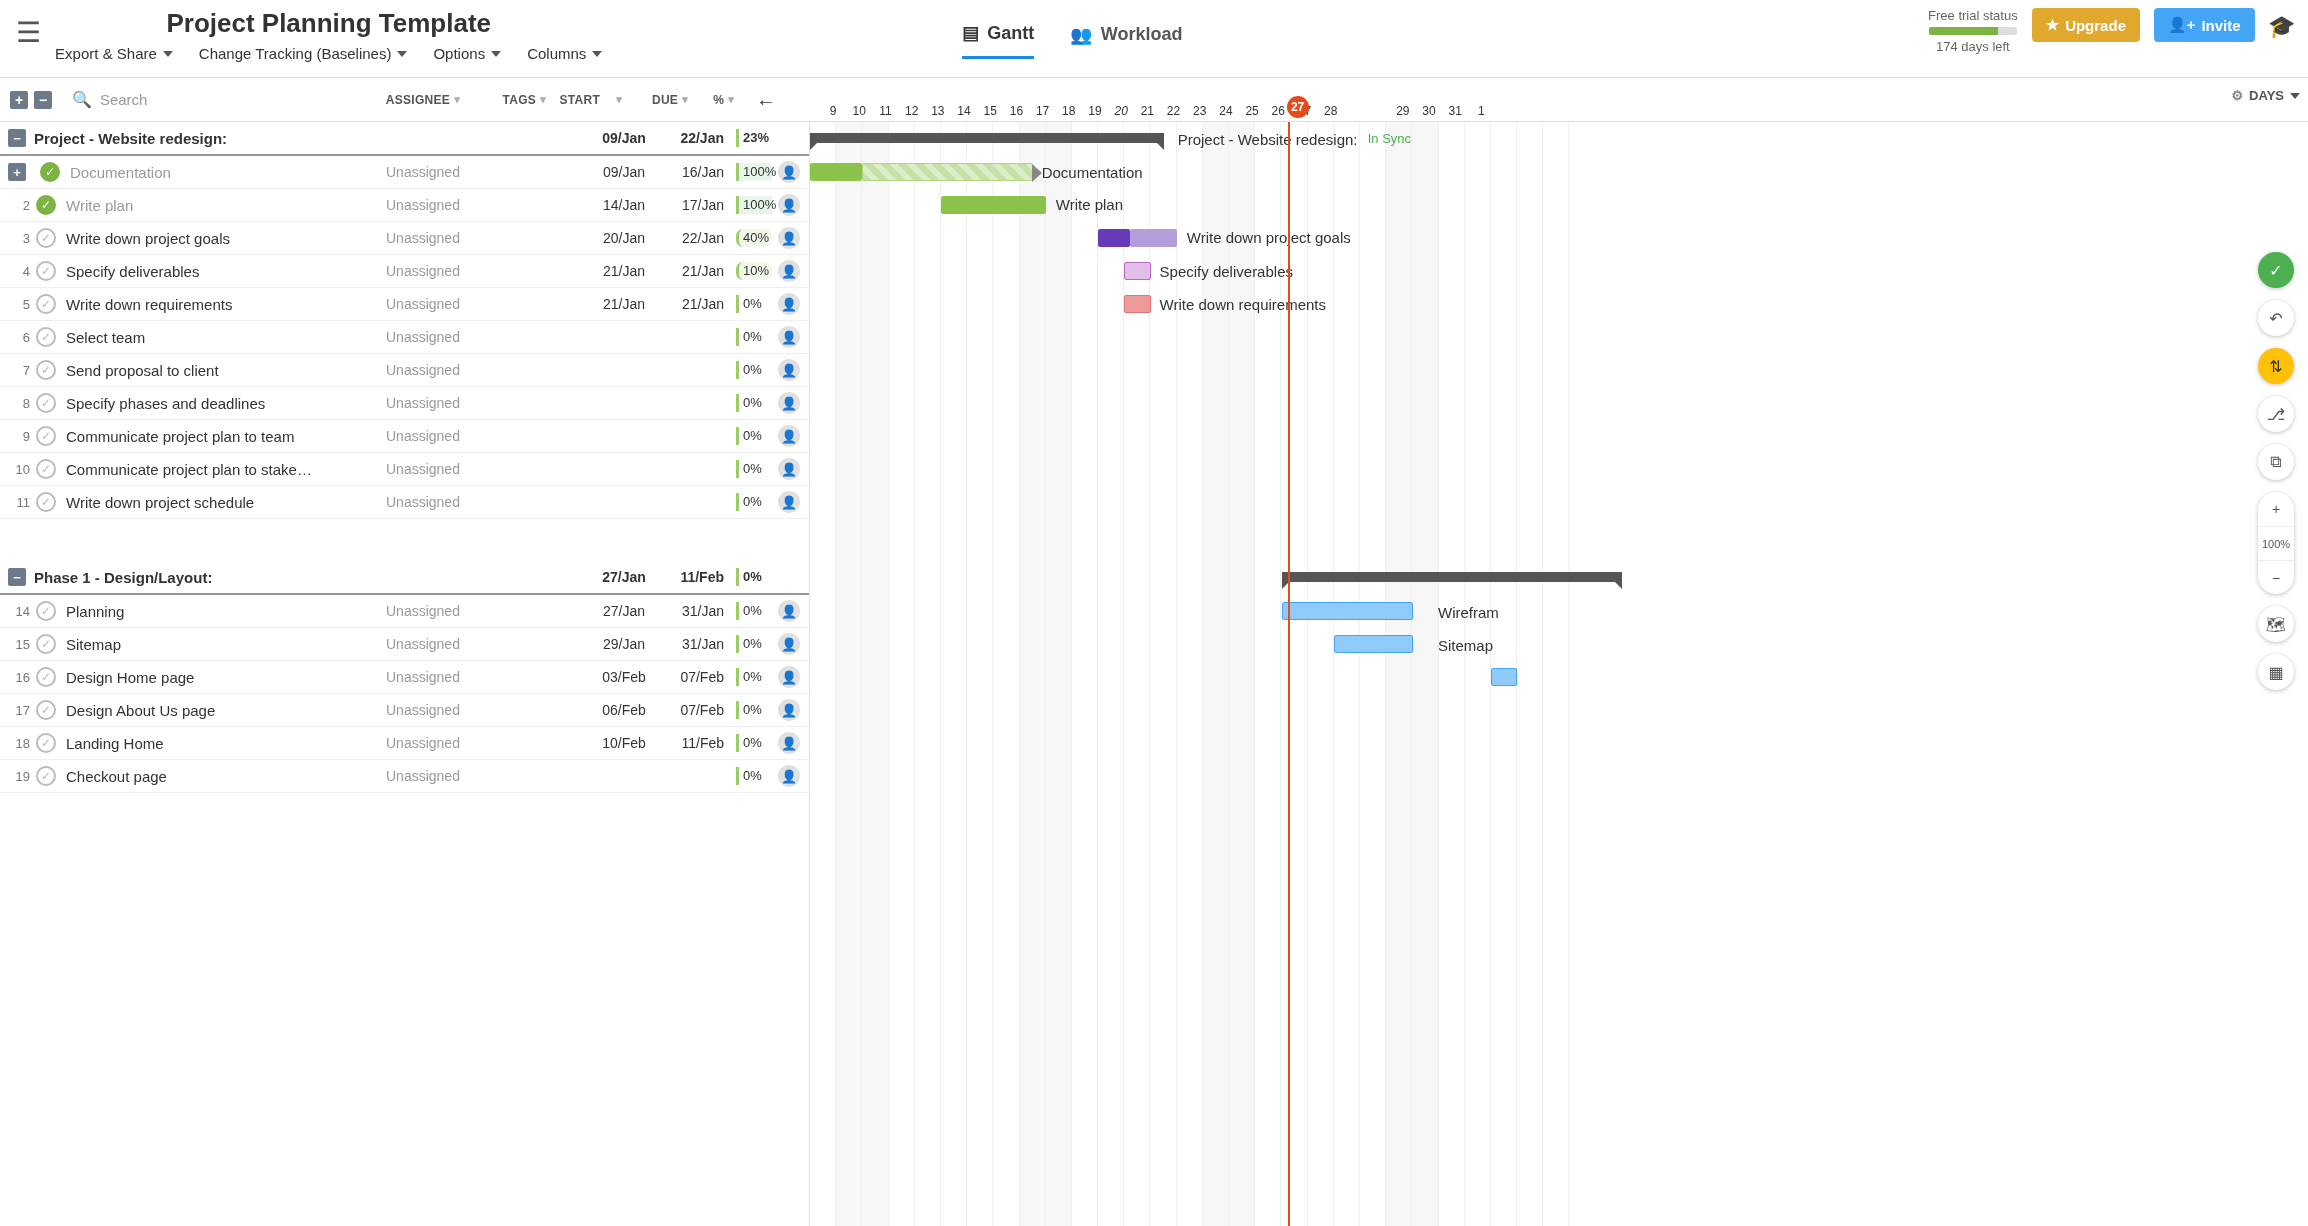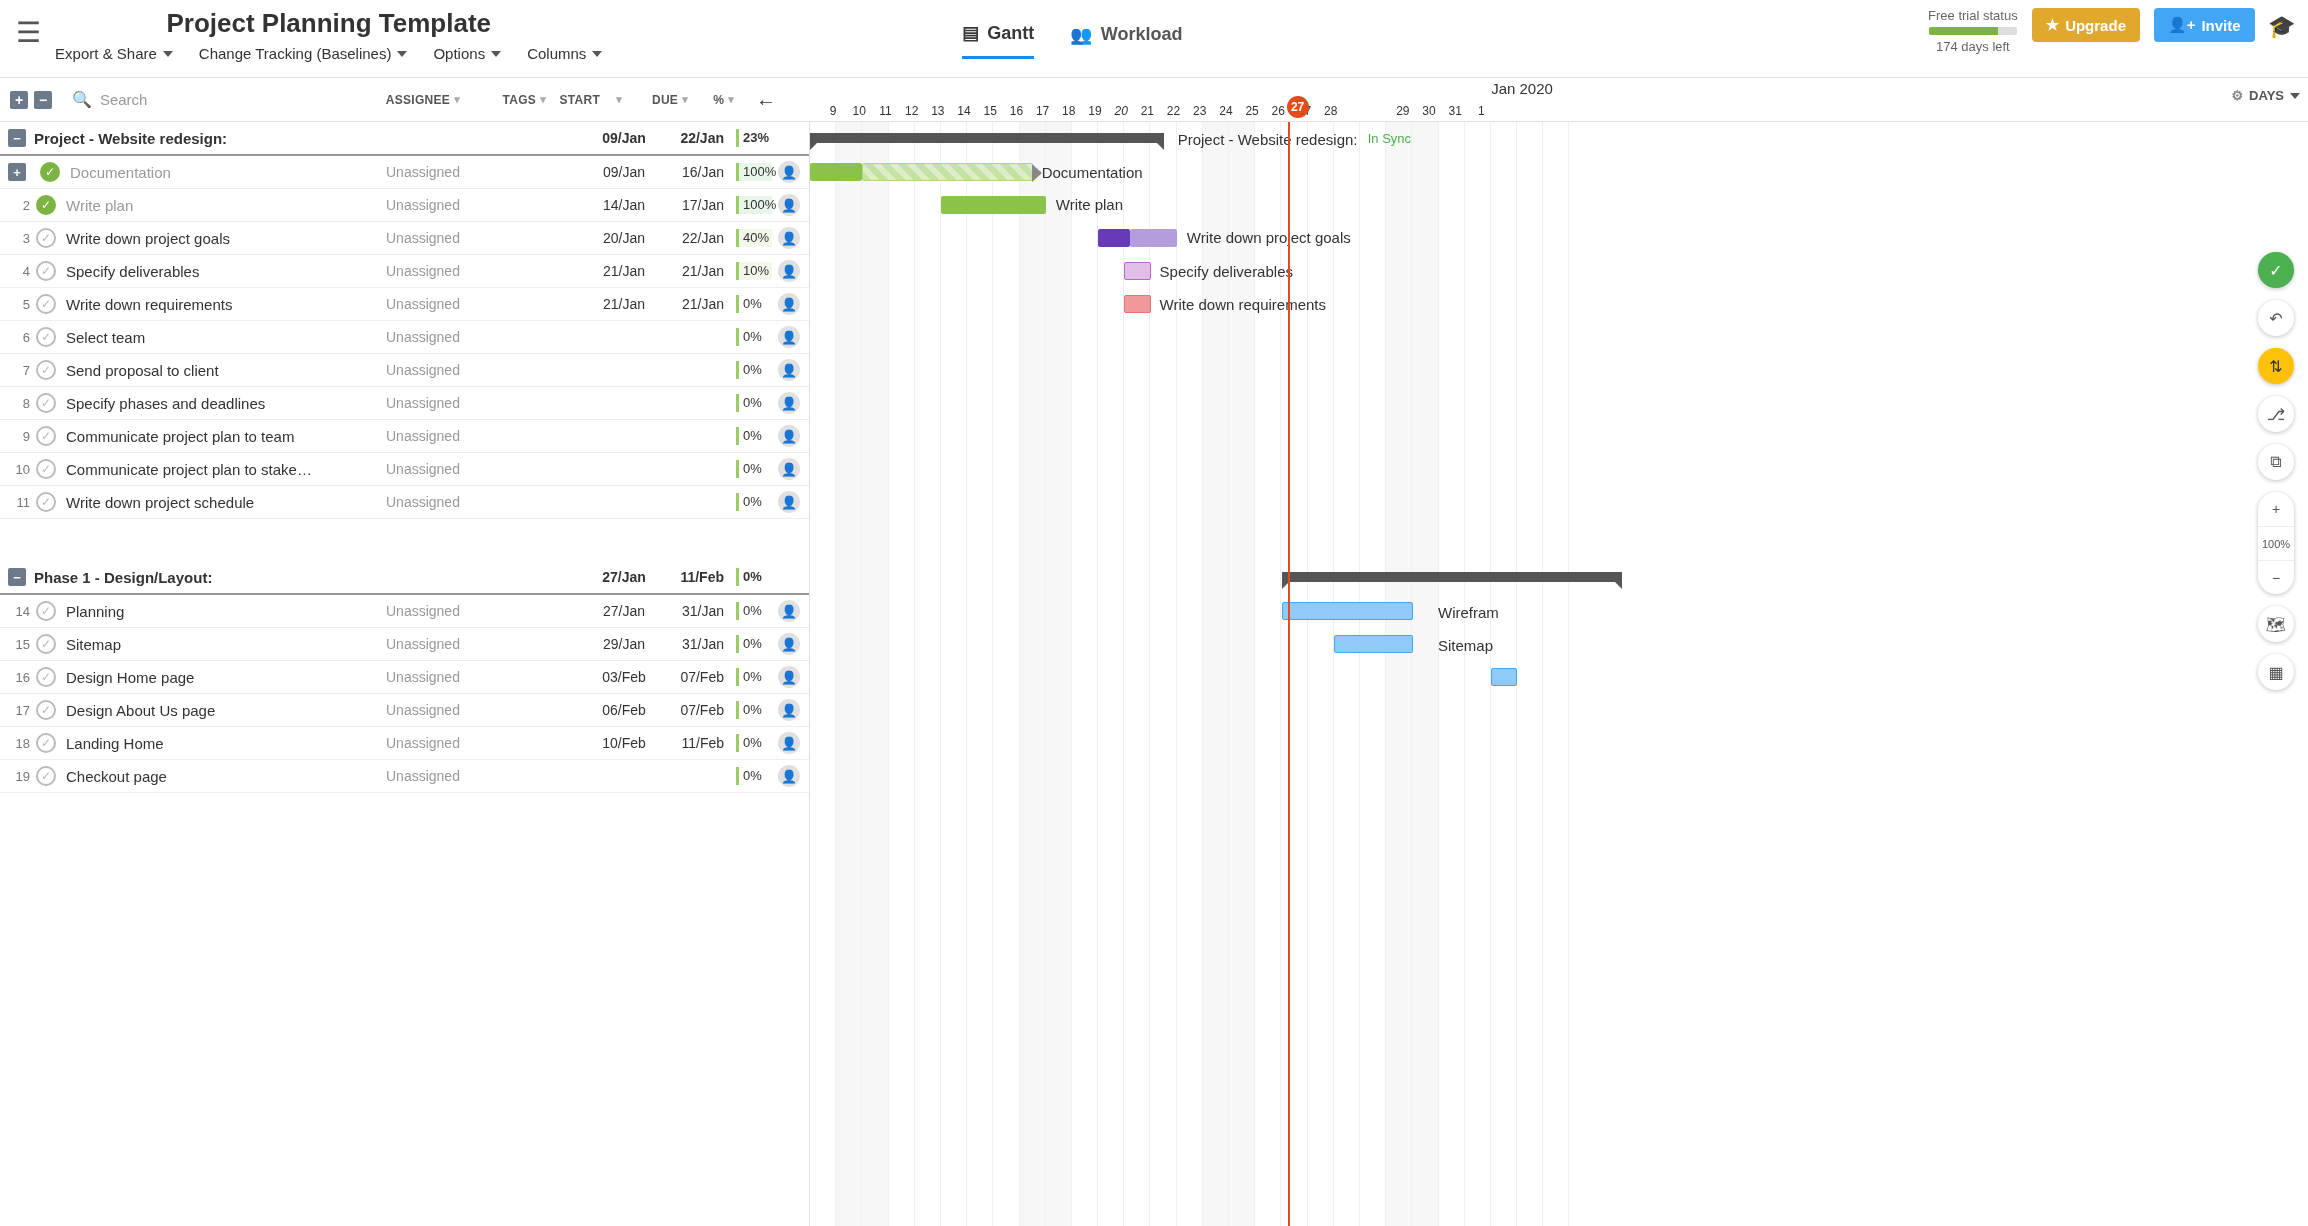--- a/index.html
+++ b/index.html
@@ -66,21 +66,21 @@
 .check { color: #fff; font-size: 12px; }
 .check-gray { color: #bbb; font-size: 12px; }
 .task-name { flex: 1; color: #333; white-space: nowrap; overflow: hidden; text-overflow: ellipsis; max-width: 300px; }
 .row.group .task-name { max-width: 540px; }
 .task-name.done { color: #999; }
 .assignee-cell { position: absolute; left: 386px; color: #999; font-size: 14px; width: 86px; }
 .start-cell { position: absolute; left: 596px; width: 56px; text-align: center; color: #333; font-size: 14px; }
 .due-cell { position: absolute; left: 668px; width: 56px; text-align: right; color: #333; font-size: 14px; }
 .pct-cell { position: absolute; left: 736px; width: 36px; font-size: 13px; color: #333; border-left: 3px solid #9ccc65; padding-left: 4px; height: 18px; line-height: 18px; }
 .pct-cell.full { background: #e8f5e9; }
-.pct-cell.partial { background: #f1f8e9; }
+.pct-cell.partial { background: #f1f8e9; border-radius: 7px; }
 .avatar { position: absolute; left: 778px; width: 22px; height: 22px; background: #e0e0e0; border-radius: 50%; display: flex; align-items: center; justify-content: center; color: #888; font-size: 13px; }
 .row.group .start-cell, .row.group .due-cell, .row.group .pct-cell { font-weight: 700; }
 .spacer-row { height: 42px; }
 
 
 .gantt-bg { position: absolute; inset: 0; display: flex; }
 .gantt-col { border-right: 1px solid #f0f0f0; }
 .gantt-col.weekend { background: #f7f7f7; }
 .gantt-rows { position: absolute; left: 0; right: 0; top: 0; }
 .g-row { height: 33px; position: relative; }
@@ -196,21 +196,20 @@
         <span>DUE</span>
         <span class="filter-icon">▾</span>
       </div>
     <div class="col-h pct">
         <span>%</span>
         <span class="filter-icon">▾</span>
       </div>
     <div class="back-arrow">←</div>
   </div>
   <div class="timeline-header">
-    <div class="month-label">Jan 2020</div>
     <div class="days-row" id="days-row">
         <div class="day-cell" style="width: 26.2px;">9</div>
         <div class="day-cell" style="width: 26.2px;">10</div>
         <div class="day-cell" style="width: 26.2px;">11</div>
         <div class="day-cell" style="width: 26.2px;">12</div>
         <div class="day-cell" style="width: 26.2px;">13</div>
         <div class="day-cell" style="width: 26.2px;">14</div>
         <div class="day-cell" style="width: 26.2px;">15</div>
         <div class="day-cell" style="width: 26.2px;">16</div>
         <div class="day-cell" style="width: 26.2px;">17</div>

